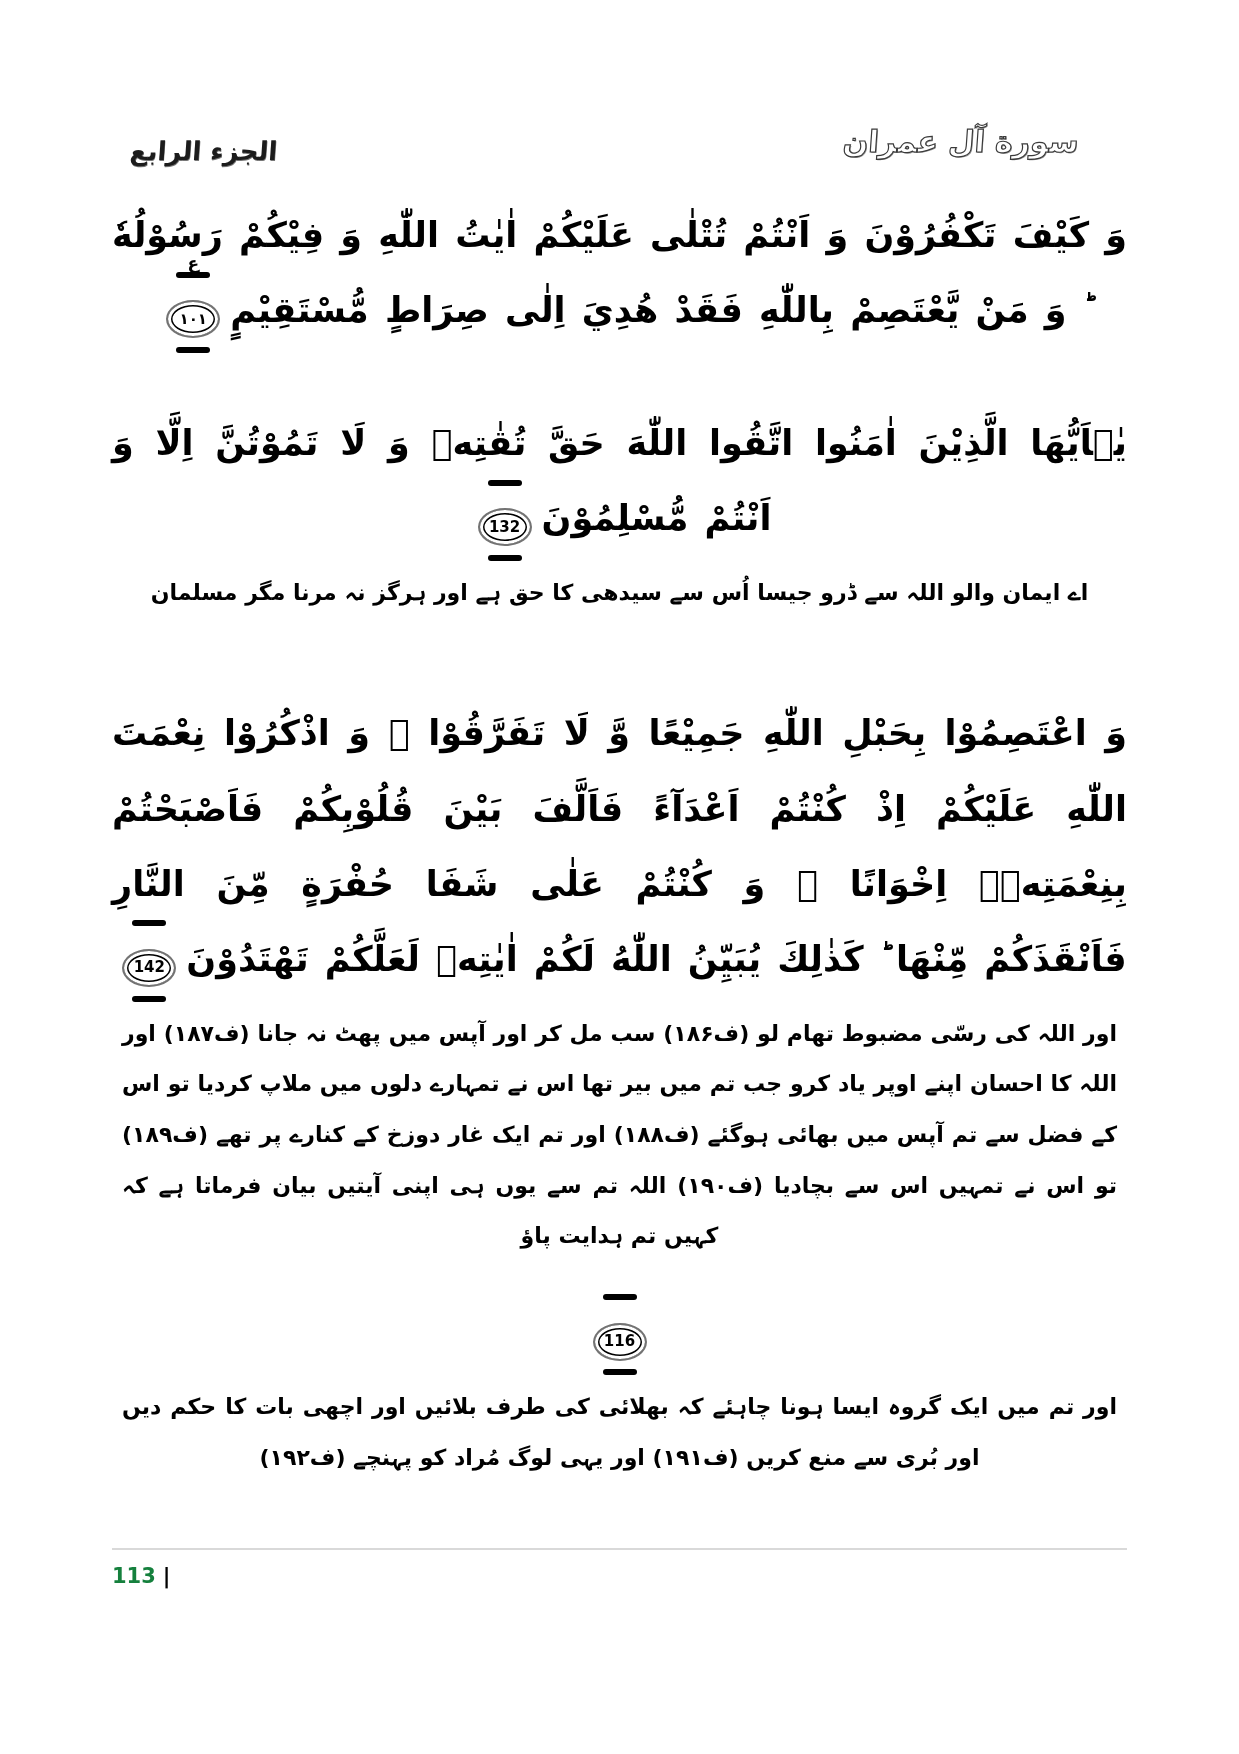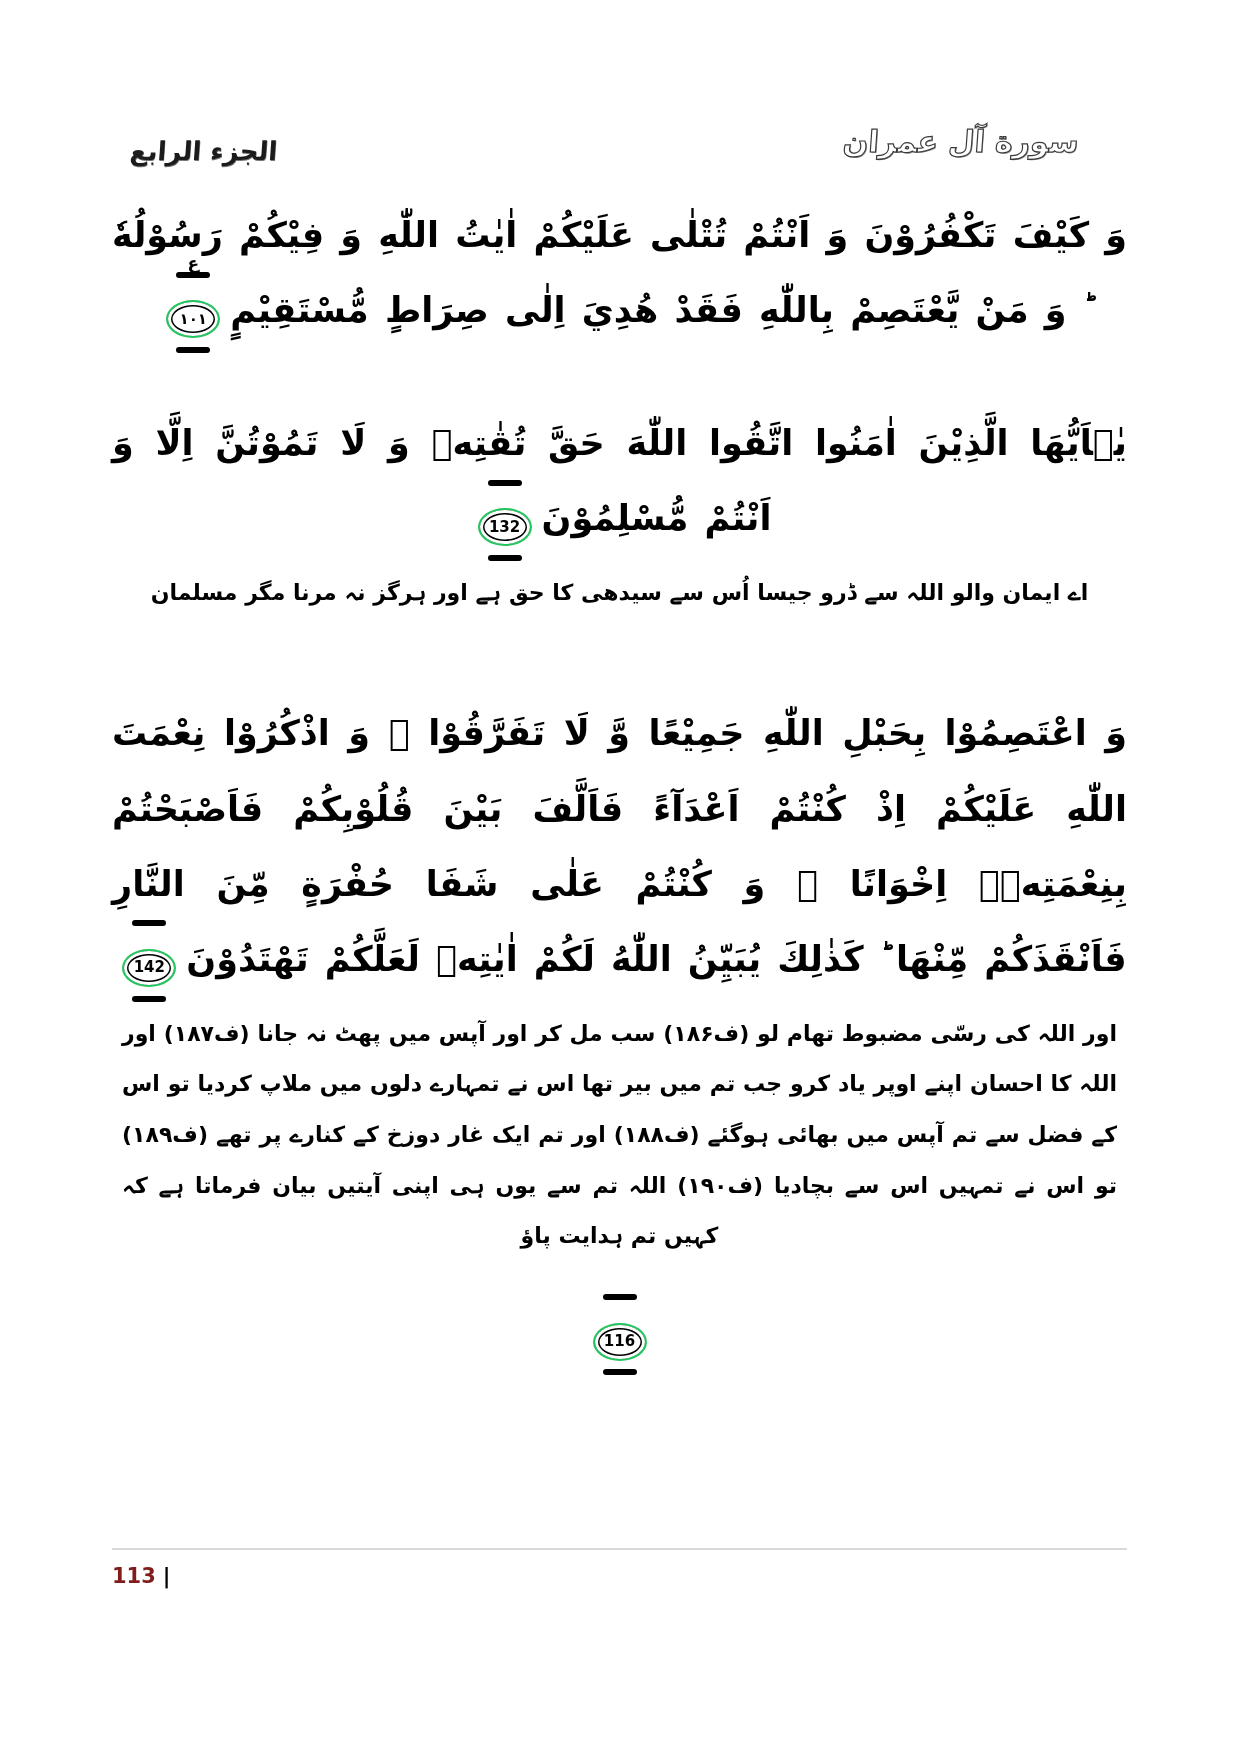--- a/index.html
+++ b/index.html
@@ -71,21 +71,21 @@
     margin:0 10px;
     vertical-align:middle;
   }
   .verse-marker{
     display:inline-flex;
     align-items:center;
     justify-content:center;
     min-width:54px; height:38px;
     padding:0 8px;
     box-sizing:border-box;
-    border:2px solid #22c55e;
+    border:2px solid #737373;
     border-radius:50%;
     background:#fff;
     box-shadow:inset 0 0 0 3px #fff, inset 0 0 0 4.5px #000;
     font-size:15px;
     font-weight:bold;
     line-height:1;
   }
   .verse-marker::before,
   .verse-marker::after{
     content:"";
@@ -114,21 +114,21 @@
     border:none;
     border-top:2px solid #d9d9d9;
     margin:0 0 14px 0;
   }
   .footer-line{
     direction:ltr;
     text-align:left;
     font-size:21px;
   }
   .page-number{
-    color:#7f1d1d;
+    color:#15803d;
     font-weight:bold;
   }
   .page-number-sep{
     color:#000;
     font-weight:bold;
     margin-left:7px;
   }
 </style>
 </head>
 <body>
@@ -163,20 +163,21 @@
           </span></span></p>
     <p class="urdu">اور اللہ کی رسّی مضبوط تھام لو (ف۱۸۶) سب مل کر اور آپس میں پھٹ نہ جانا (ف۱۸۷) اور اللہ کا احسان اپنے اوپر یاد کرو جب تم میں بیر تھا اس نے تمہارے دلوں میں ملاپ کردیا تو اس کے فضل سے تم آپس میں بھائی ہوگئے (ف۱۸۸) اور تم ایک غار دوزخ کے کنارے پر تھے (ف۱۸۹) تو اس نے تمہیں اس سے بچادیا (ف۱۹۰) اللہ تم سے یوں ہی اپنی آیتیں بیان فرماتا ہے کہ کہیں تم ہدایت پاؤ</p>
   </section>
 
   <div class="gap-sm"></div>
 
   <section class="verse-block">
     <p class="arabic"><span class="marker-wrap"><span class="verse-marker">
             <span>116</span>
           </span></span></p>
+    <p class="urdu">اور تم میں ایک گروہ ایسا ہونا چاہئے کہ بھلائی کی طرف بلائیں اور اچھی بات کا حکم دیں اور بُری سے منع کریں (ف۱۹۱) اور یہی لوگ مُراد کو پہنچے (ف۱۹۲)</p>
   </section>
 
   <div class="page-footer">
     <hr class="footer-rule">
     <div class="footer-line">
       <span class="page-number">113</span><span class="page-number-sep">|</span>
     </div>
   </div>
 
 </div>

